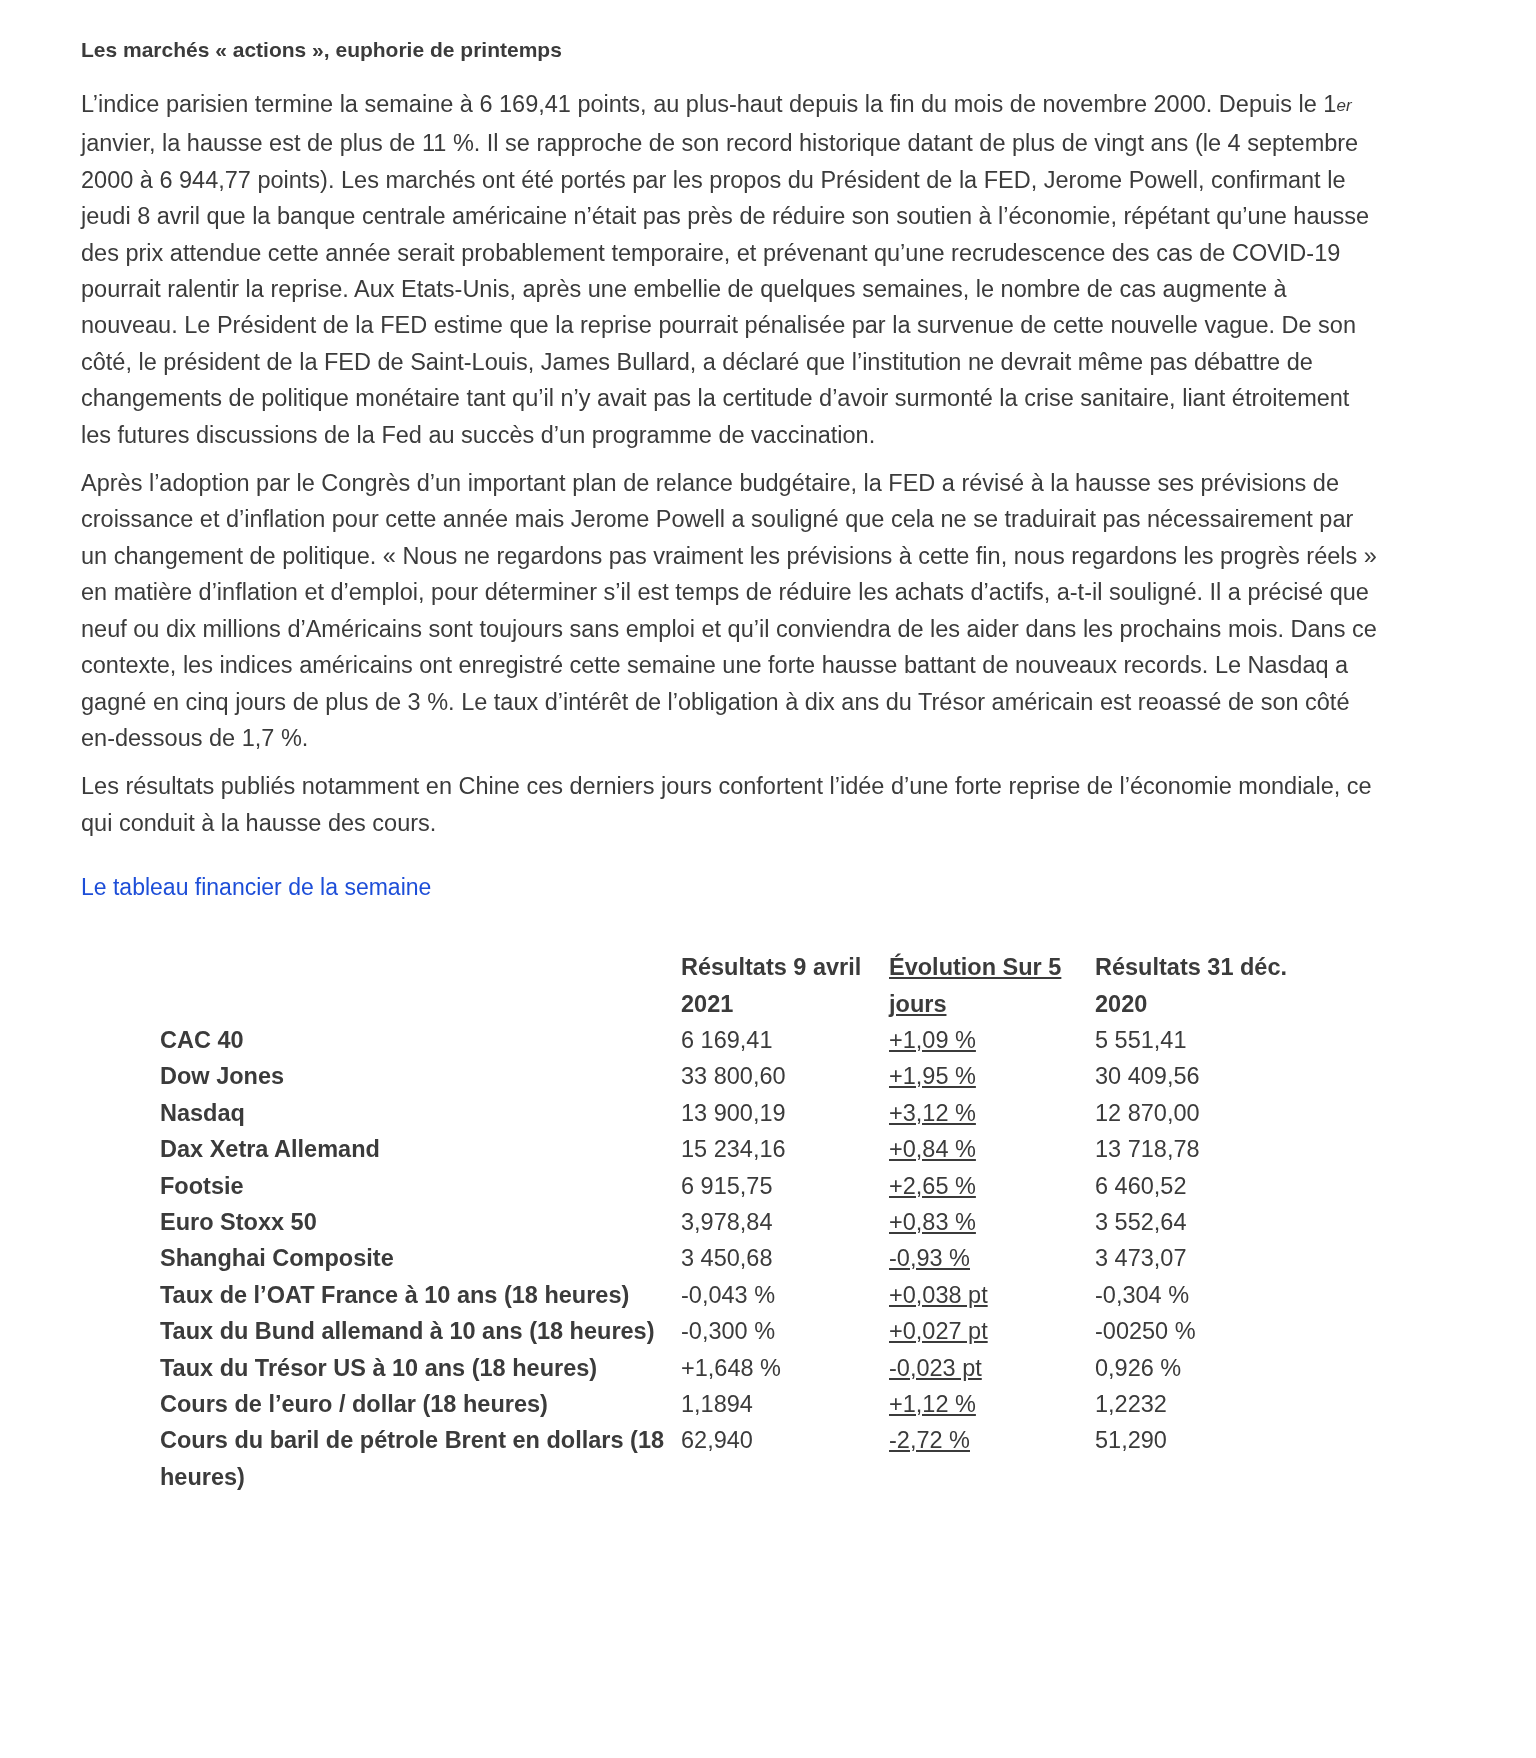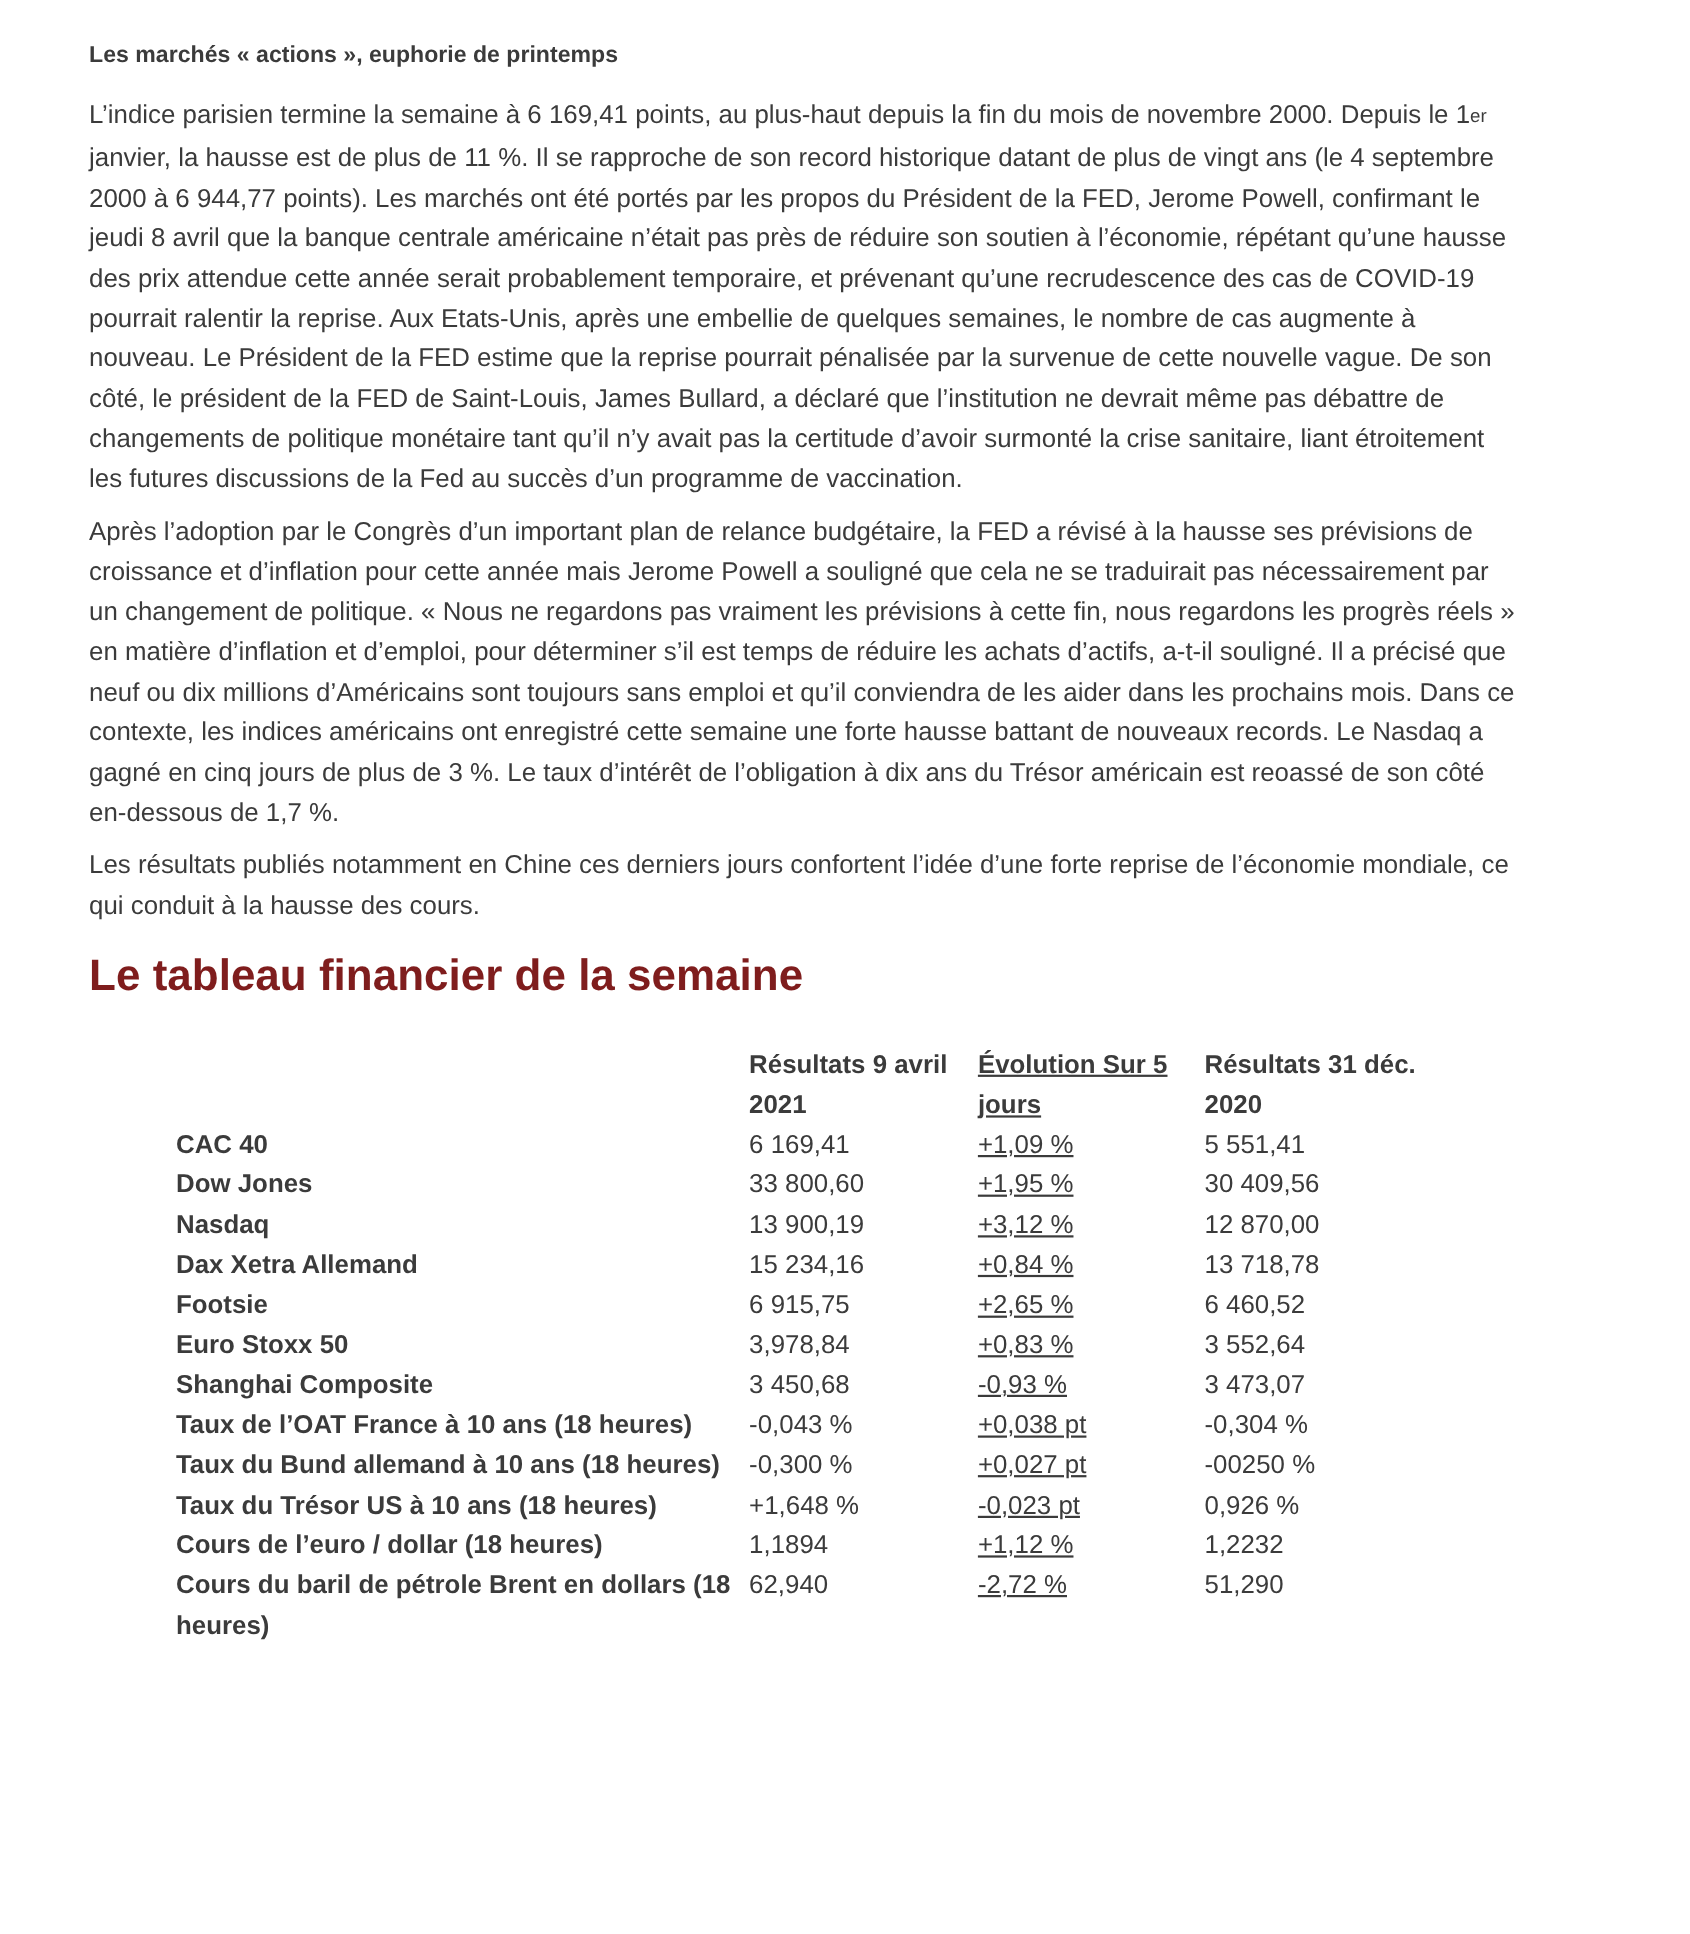--- a/index.html
+++ b/index.html
@@ -18,27 +18,27 @@
     font-size: 21px;
     font-weight: bold;
     line-height: 48px;
     color: #3b3b3b;
   }
   p.para {
     margin: 0 0 12px 0;
     font-size: 23.5px;
     line-height: 36.4px;
   }
-  sup.ord { font-size: 17px; vertical-align: baseline; position: relative; top: -1px; }
+  sup.ord { font-size: 17px; vertical-align: baseline; position: relative; top: -1px; font-style: italic; }
   h3.table-title {
     margin: 22px 0 0 0;
-    font-size: 40px;
-    font-weight: bold;
+    font-size: 23px;
+    font-weight: normal;
     line-height: 48px;
-    color: #7f1d1d;
+    color: #1d4ed8;
   }
   table.fin {
     margin: 38px 0 0 79px;
     border-collapse: collapse;
     font-size: 23.5px;
   }
   table.fin th, table.fin td {
     padding: 0;
     line-height: 36.4px;
     vertical-align: top;

